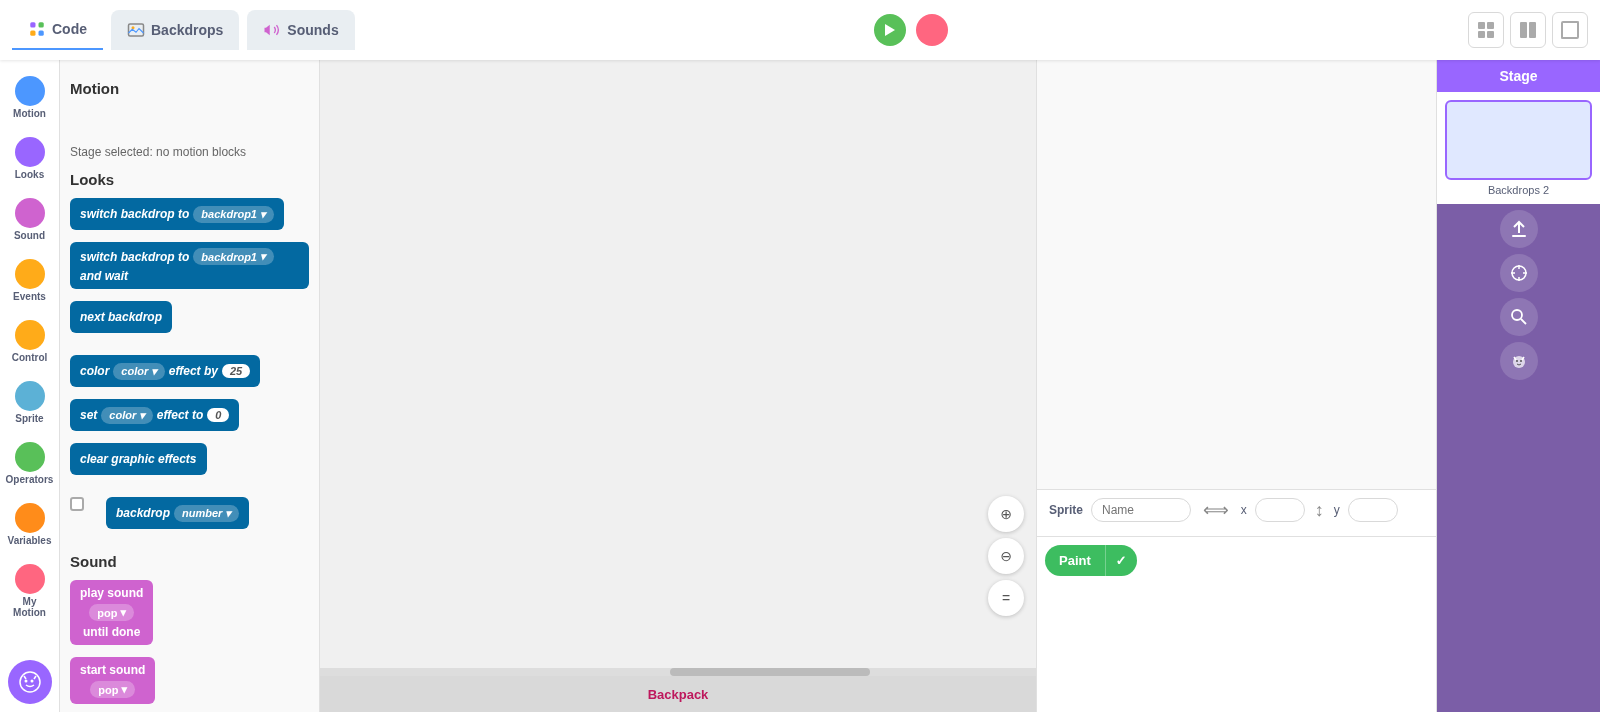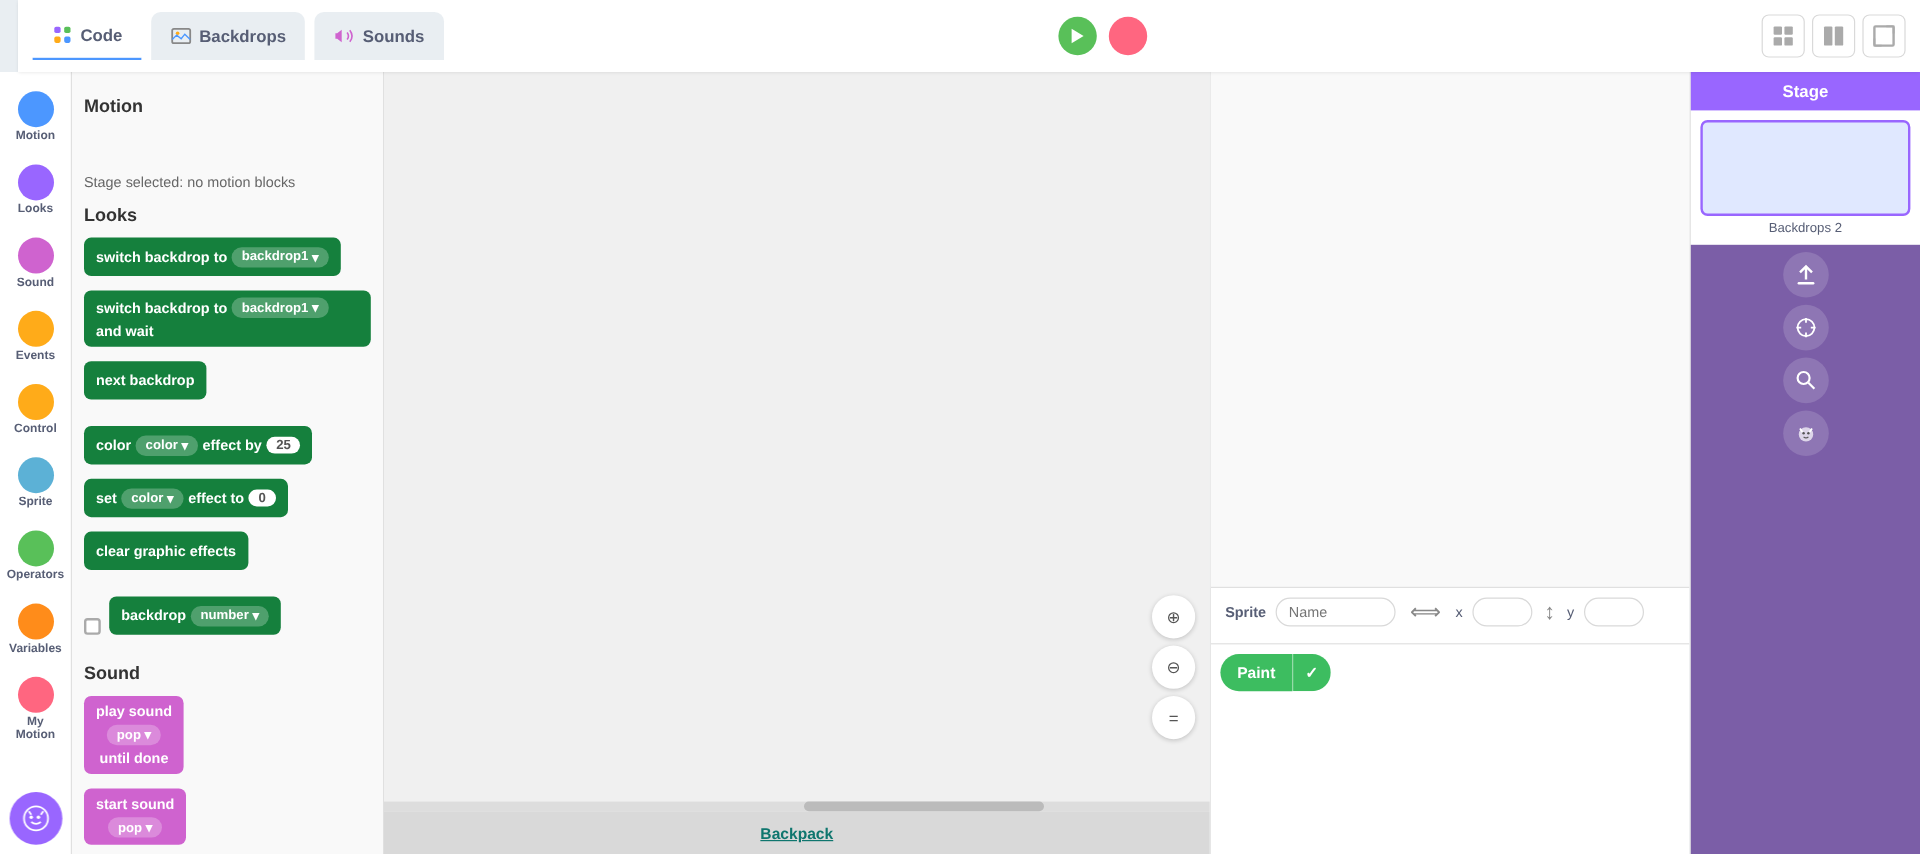--- a/index.html
+++ b/index.html
@@ -17,21 +17,20 @@
     .top-bar {
       display: flex;
       align-items: center;
       background: #ffffff;
       height: 60px;
       padding: 0 12px;
       gap: 8px;
       box-shadow: 0 1px 3px rgba(0,0,0,0.1);
       position: relative;
       z-index: 10;
-      margin-left: 15px;
     }
     .tab-btn {
       display: flex;
       align-items: center;
       gap: 6px;
       padding: 6px 16px;
       border-radius: 8px 8px 0 0;
       border: none;
       cursor: pointer;
       font-size: 14px;
@@ -156,21 +155,21 @@
       border-radius: 6px;
       padding: 6px 10px;
       margin-bottom: 6px;
       font-size: 12px;
       font-weight: 600;
       color: white;
       cursor: grab;
       min-height: 32px;
       flex-wrap: wrap;
     }
-    .block-purple { background: #15803d; }
+    .block-purple { background: #0369a1; font-style: italic; }
     .block-pink { background: #cf63cf; flex-direction: column; }
     .block-row { display: flex; margin-bottom: 6px; }
     .block-pill {
       background: rgba(255,255,255,0.25);
       border-radius: 12px;
       padding: 2px 8px;
       font-size: 11px;
       display: flex;
       align-items: center;
       gap: 3px;
@@ -228,23 +227,22 @@
       border: none;
     }
     .backpack-bar {
       height: 36px;
       background: #d9d9d9;
       display: flex;
       align-items: center;
       justify-content: center;
       font-size: 13px;
       font-weight: 600;
-      color: #0f766e;
-      cursor: pointer;
-      text-decoration: underline;
+      color: #be185d;
+      cursor: pointer;
     }
     .canvas-scrollbar {
       height: 8px;
       background: #ddd;
       position: absolute;
       bottom: 36px;
       left: 0;
       right: 0;
     }
     .canvas-scrollbar-thumb {
@@ -530,21 +528,21 @@
     </div>
 
     <div class="block-row">
       <div class="block block-purple">
         <span>clear graphic effects</span>
       </div>
     </div>
 
     <div class="block-separator"></div>
 
-    <div class="block-row" style="align-items:flex-end; gap:7px;">
+    <div class="block-row" style="align-items:flex-start; gap:22px;">
       <div class="block-checkbox"></div>
       <div class="block block-purple" style="margin-bottom:0;">
         <span>backdrop</span>
         <span class="block-pill">
           <span>number</span>
           <span>▾</span>
         </span>
       </div>
     </div>
 
@@ -618,21 +616,21 @@
 
     <div style="display:flex; align-items:center; padding:8px; gap:0;">
       <button class="paint-btn">
         <span>Paint</span>
       </button>
       <button class="paint-edit-btn">✓</button>
     </div>
 
   </div>
 
-  <div style="width:192px; background:#fff; display:flex; flex-direction:column; border-left:1px solid #e0e0e0;">
+  <div style="width:164px; background:#fff; display:flex; flex-direction:column; border-left:1px solid #e0e0e0;">
     <div style="background:#9966ff; color:white; text-align:center; padding:8px; font-size:14px; font-weight:700;">Stage</div>
     <div style="padding:8px;">
       <div style="height:80px; background:#e0e8ff; border-radius:6px; border:2px solid #9966ff;"></div>
       <div style="font-size:11px; color:#575e75; text-align:center; margin-top:4px;">
         <span>Backdrops</span>
         <span>2</span>
       </div>
     </div>
 
     <div style="background:#7b5ea7; display:flex; flex-direction:column; align-items:center; padding:6px 0; gap:6px; flex:1;">

